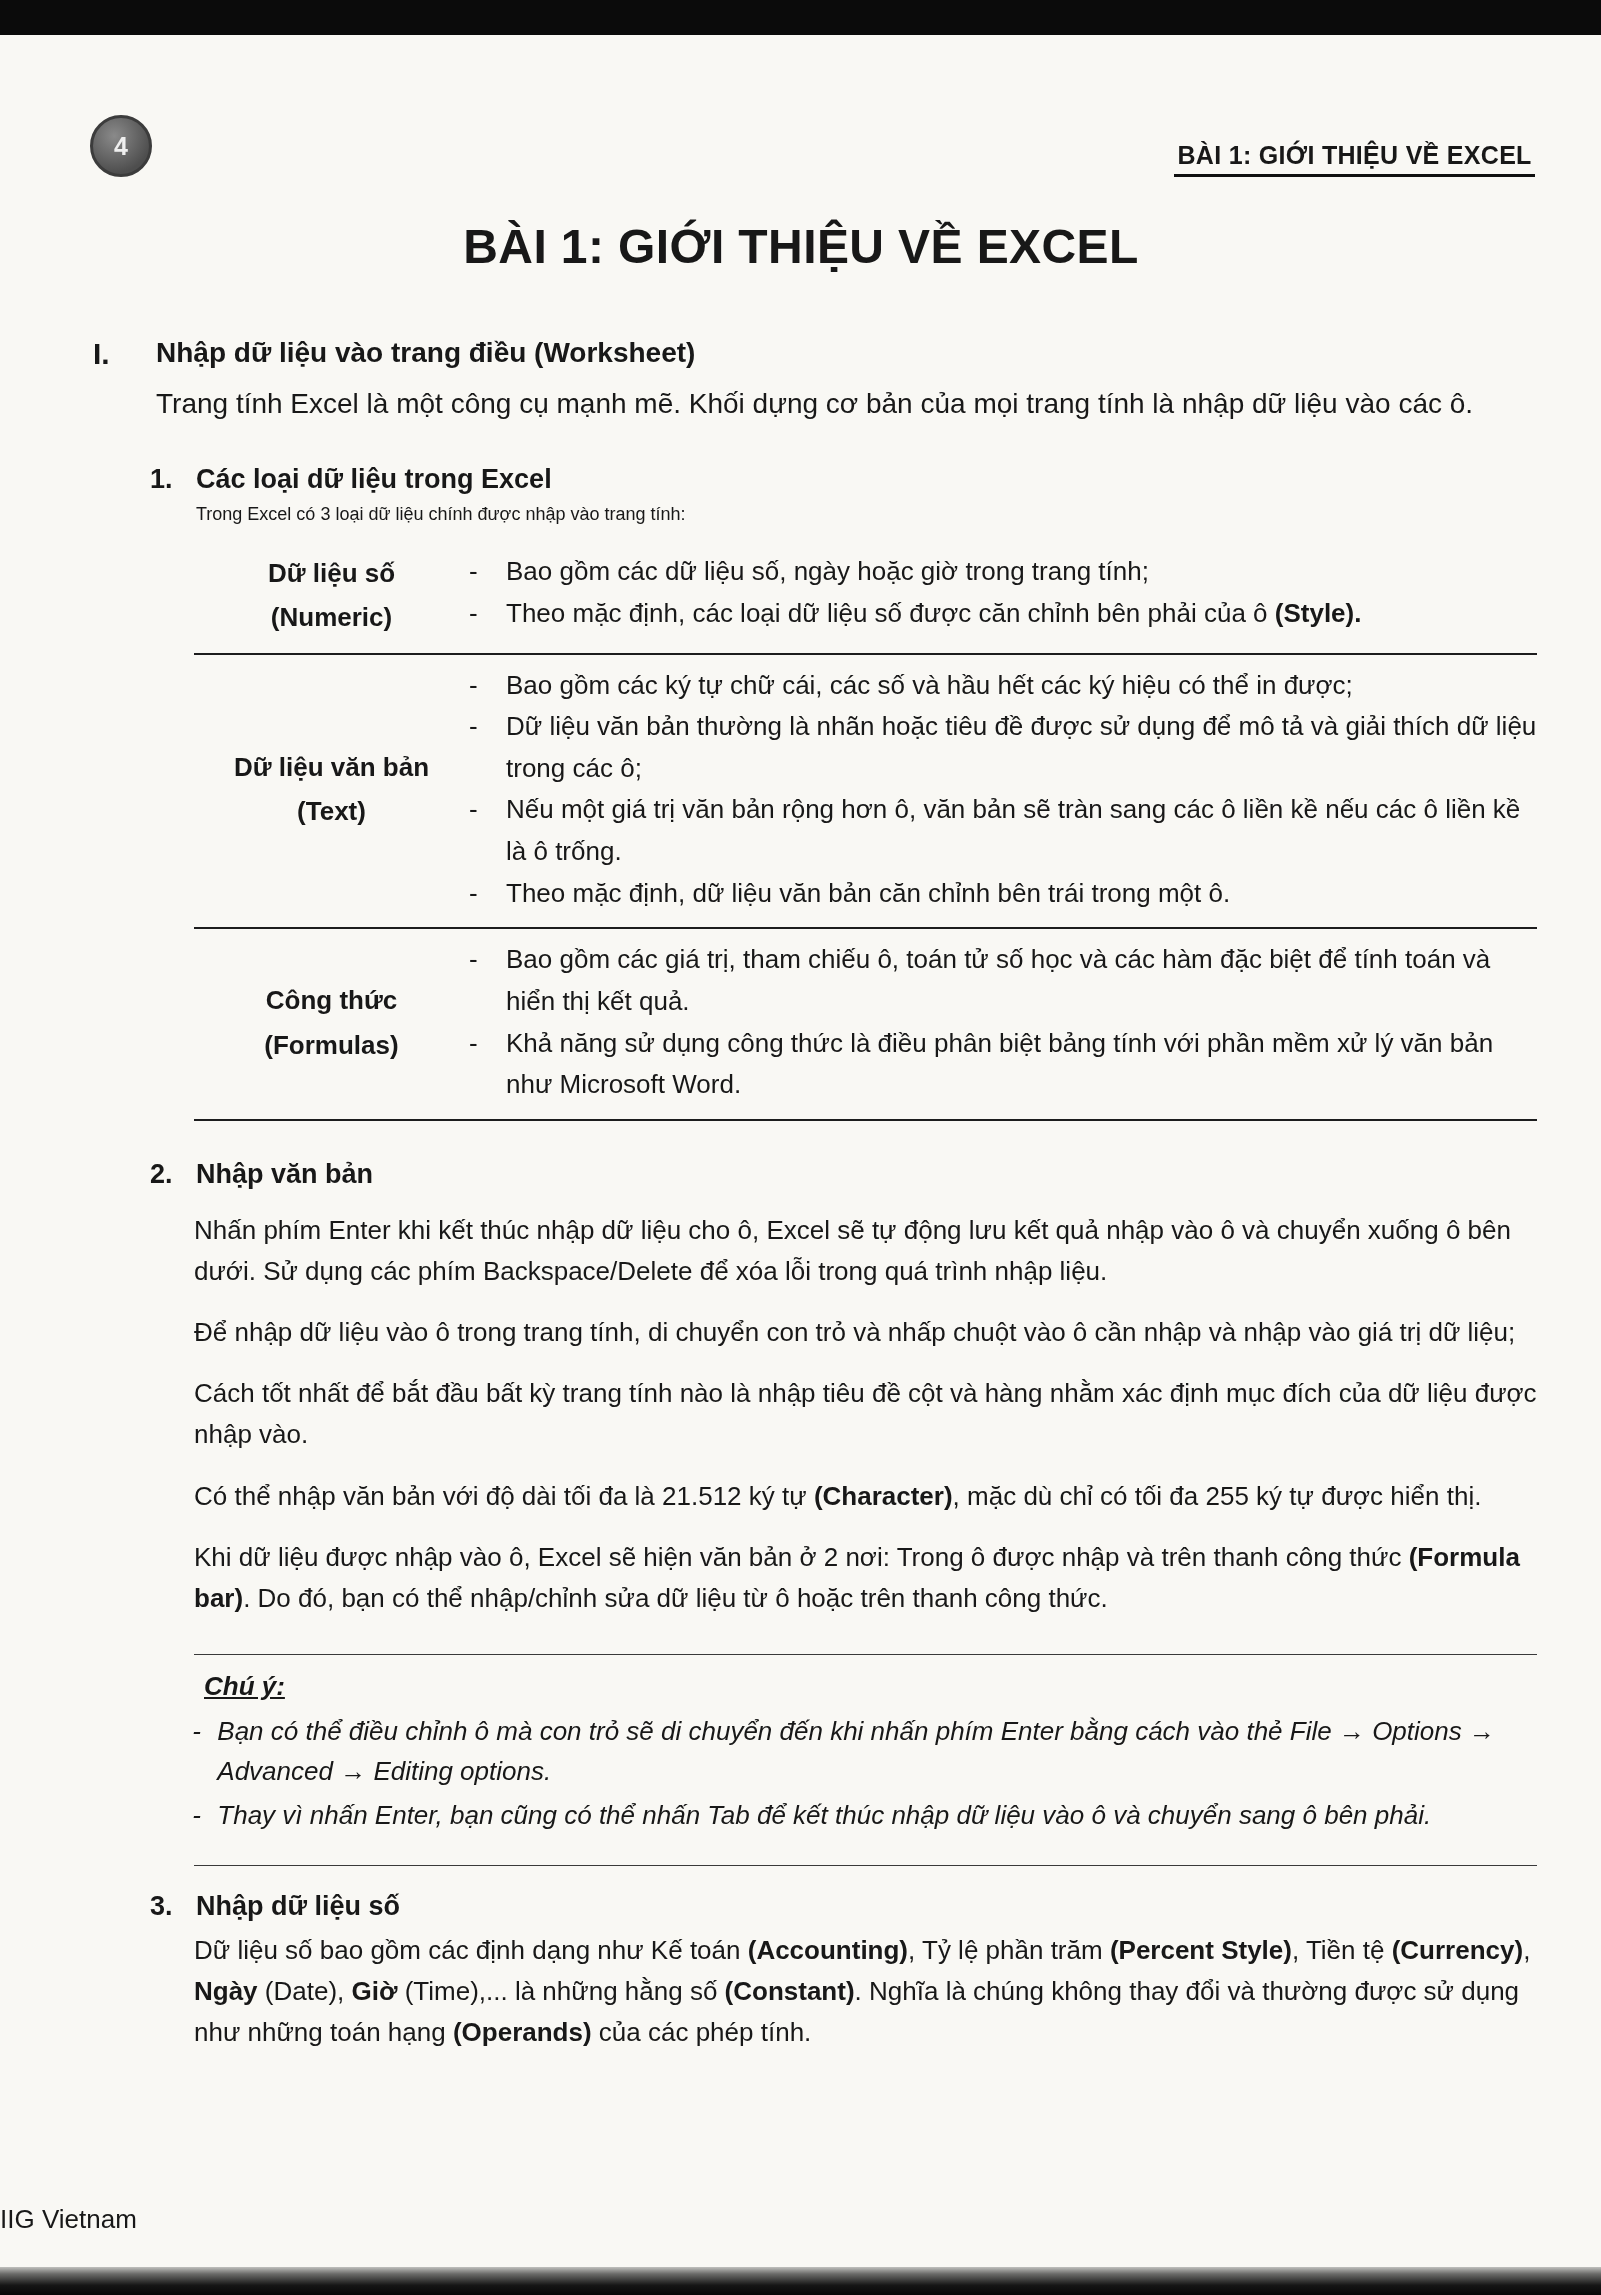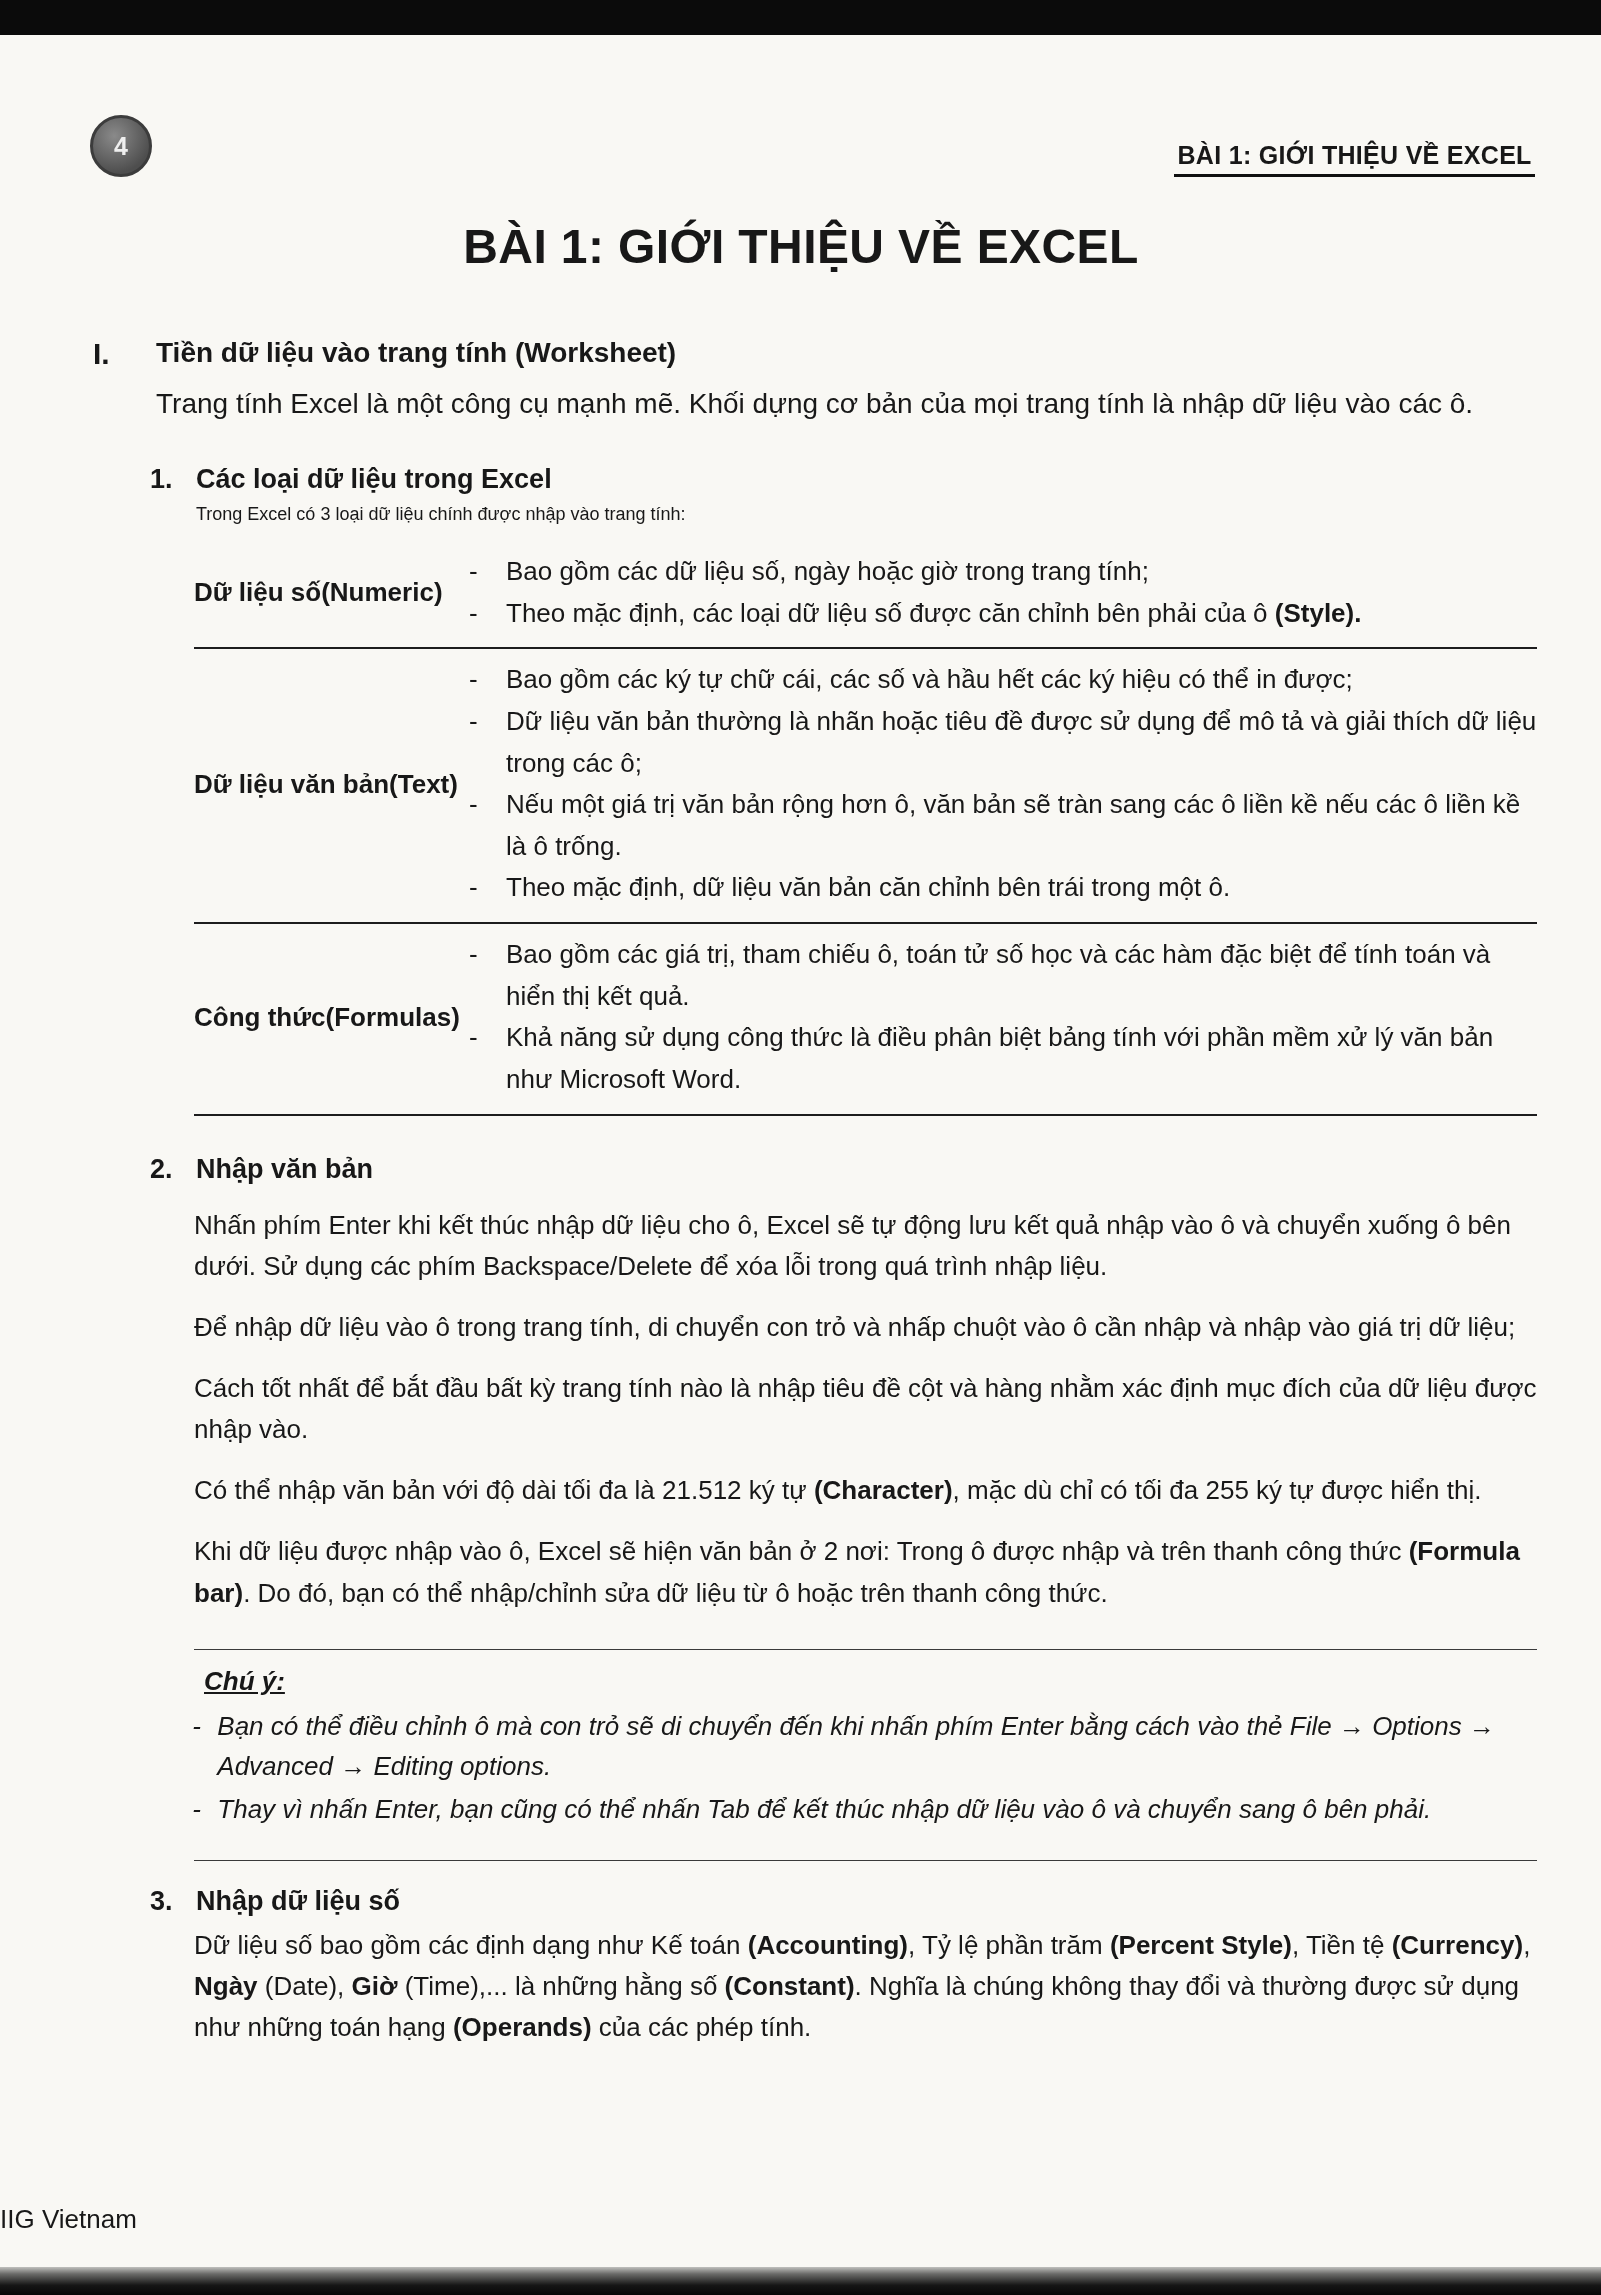--- a/index.html
+++ b/index.html
@@ -20,21 +20,21 @@
   .sec1-num{width:63px;font-size:30px;font-weight:700;flex:none}
   .sec1-head{font-size:28px;font-weight:700}
   .sec1-intro{font-size:28px;margin-top:13.3px;line-height:1.55}
   .subhead{margin:38px 67px 0 150px;font-size:27px;font-weight:700;display:flex}
   .subhead.tight{margin-top:25px}
   .subhead .num{width:46px;flex:none}
   .sub-intro{margin:6.7px 67px 0 196px;font-size:18px;line-height:1.55}
   .dtable{margin:18.4px 65px 0 194px}
   .trow{display:flex;border-bottom:2.5px solid #1d1d1d;padding:10px 0 13.3px}
   .trow.first{padding-top:3.3px}
-  .tlabel{width:275px;flex:none;display:flex;justify-content:flex-start;align-items:center;text-align:center;font-size:26px;font-weight:700;line-height:1.7}
+  .tlabel{width:275px;flex:none;display:flex;flex-direction:column;justify-content:center;align-items:center;text-align:center;font-size:26px;font-weight:700;line-height:1.7}
   .tbullets{flex:1}
   .bullet{display:flex;font-size:26px;line-height:1.6}
   .bullet .dash{width:37px;flex:none}
   .bullet .btext{flex:1}
   .para{margin:20px 65px 0 194px;font-size:26px;line-height:1.58}
   .para.body3{margin-top:8.3px}
   .sep{margin:35px 65px 0 194px;border:none;border-top:1.7px solid #3a3a3a;height:0}
   .sep.second{margin-top:30px}
   .note{margin:16.7px 65px 0 204px;font-style:italic}
   .note-title{font-size:26px;font-weight:700;text-decoration:underline;margin-bottom:8.3px}
@@ -56,21 +56,21 @@
     </div>
     <div class="header-right">BÀI 1: GIỚI THIỆU VỀ EXCEL</div>
   </div>
 
   <div class="content">
     <h1 class="doc-title">BÀI 1: GIỚI THIỆU VỀ EXCEL</h1>
 
     <div class="sec1">
       <div class="sec1-num">I.</div>
       <div>
-        <div class="sec1-head">Tiền dữ liệu vào trang tính (Worksheet)</div>
+        <div class="sec1-head">Nhập dữ liệu vào trang điều (Worksheet)</div>
         <div class="sec1-intro">Trang tính Excel là một công cụ mạnh mẽ. Khối dựng cơ bản của mọi trang tính là nhập dữ liệu vào các ô.</div>
       </div>
     </div>
 
     <div class="subhead">
       <span class="num">1.</span>
       <span>Các loại dữ liệu trong Excel</span>
     </div>
     <div class="sub-intro">Trong Excel có 3 loại dữ liệu chính được nhập vào trang tính:</div>
 

